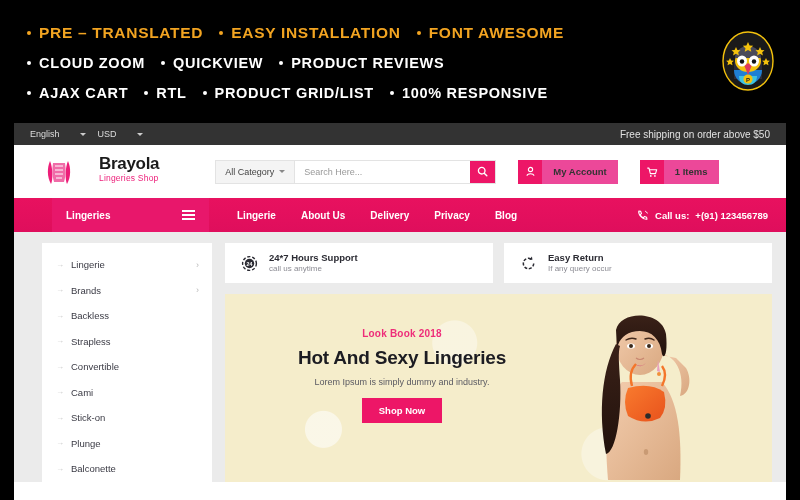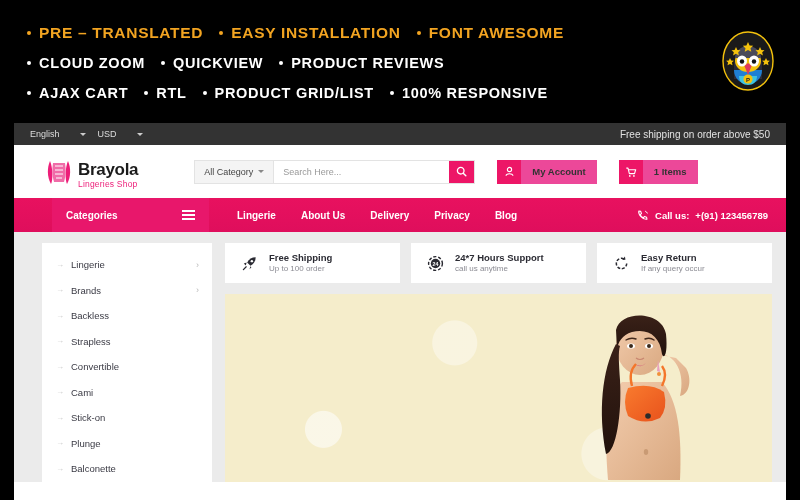--- a/index.html
+++ b/index.html
@@ -83,21 +83,21 @@
   .topbar-right { margin-left: auto; font-size: 10px; color: #e2e2e2; }
 
   
   .header {
     height: 53px;
     background: #ffffff;
     display: flex;
     align-items: center;
     padding: 0 14px 0 28px;
   }
-  .logo { display: flex; align-items: flex-end; gap: 2px; }
+  .logo { display: flex; align-items: flex-start; gap: 23px; }
   .logo-text { line-height: 1; }
   .logo-name {
     font-size: 17px; font-weight: bold; color: #1b1b1b;
     letter-spacing: -0.3px;
   }
   .logo-sub {
     font-size: 8.5px; color: #ED1E79; margin-top: 2px;
     letter-spacing: 0.2px;
   }
 
@@ -429,21 +429,21 @@
           <circle cx="5.6" cy="11.6" r="1" fill="#fff"></circle>
           <circle cx="10.4" cy="11.6" r="1" fill="#fff"></circle>
         </svg>
       </div>
       <div class="hdr-btn-lbl">1 Items</div>
     </div>
   </div>
 
   <div class="nav">
     <div class="nav-cats">
-      <span>Categories</span>
+      <span>Lingeries</span>
       <span class="burger">
           <i></i>
           <i></i>
           <i></i>
         </span>
     </div>
     <div class="nav-links">
       <a class="nav-link">Lingerie</a>
       <a class="nav-link">About Us</a>
       <a class="nav-link">Delivery</a>
@@ -499,33 +499,20 @@
       </div>
       <div class="side-item">
         <span class="side-arrow">→</span>
         <span>Balconette</span>
       </div>
     </div>
 
     <div class="rightcol">
 
       <div class="services">
-        <div class="service">
-          <svg width="17" height="17" viewBox="0 0 18 18">
-            <path d="M15.5 2.5 c-4 0 -7 2 -9 5.5 l3.5 3.5 c3.5 -2 5.5 -5 5.5 -9z" fill="#2b2b33"></path>
-            <path d="M6 8 l-3 1 l2 2z" fill="#2b2b33"></path>
-            <path d="M10 12 l-1 3 l2 -2z" fill="#2b2b33"></path>
-            <path d="M5.5 12.5 l-3 3 M4 14 l-1.5 1.5" stroke="#2b2b33" stroke-width="1.3" stroke-linecap="round"></path>
-            <circle cx="11.5" cy="6.5" r="1.3" fill="#fff"></circle>
-          </svg>
-          <div class="svc-txt">
-            <div class="svc-title">Free Shipping</div>
-            <div class="svc-sub">Up to 100 order</div>
-          </div>
-        </div>
 
         <div class="service">
           <svg width="17" height="17" viewBox="0 0 18 18">
             <circle cx="9" cy="9" r="7.3" fill="none" stroke="#2b2b33" stroke-width="1.5" stroke-dasharray="3.3 2"></circle>
             <circle cx="9" cy="9" r="5" fill="#2b2b33"></circle>
             <text x="9" y="11.3" font-size="5.6" font-weight="bold" fill="#fff" text-anchor="middle" font-family="Liberation Sans, sans-serif">24</text>
           </svg>
           <div class="svc-txt">
             <div class="svc-title">24*7 Hours Support</div>
             <div class="svc-sub">call us anytime</div>
@@ -575,17 +562,23 @@
           <path d="M100 56 q4 3 8 0" stroke="#c98670" stroke-width="1.2" fill="none"></path>
           <path d="M99 62 q6 4 11 -1 q-5 6 -11 1z" fill="#d2557c"></path>
           <path d="M122 58 l2 12 l-3 -1 z" fill="#e8a0c0"></path>
           <circle cx="123" cy="72" r="2" fill="#f0913a"></circle>
           <path d="M92 86 q22 -6 36 4 q4 16 -4 26 q-16 8 -32 -2 q-6 -14 0 -28z" fill="url(#bikG)"></path>
           <path d="M96 84 q-4 -14 4 -22 M126 84 q6 -12 0 -20" stroke="#f4762a" stroke-width="2.4" fill="none"></path>
           <circle cx="112" cy="114" r="2.8" fill="#2b2b2b"></circle>
           <ellipse cx="110" cy="150" rx="2.2" ry="3" fill="#c99a74"></ellipse>
         </svg>
 
+        <div class="banner-txt">
+          <div class="bn-eyebrow">Look Book 2018</div>
+          <div class="bn-title">Hot And Sexy Lingeries</div>
+          <div class="bn-sub">Lorem Ipsum is simply dummy and industry.</div>
+          <button class="bn-btn">Shop Now</button>
+        </div>
       </div>
 
     </div>
   </div>
 </div>
 
 </body></html>

